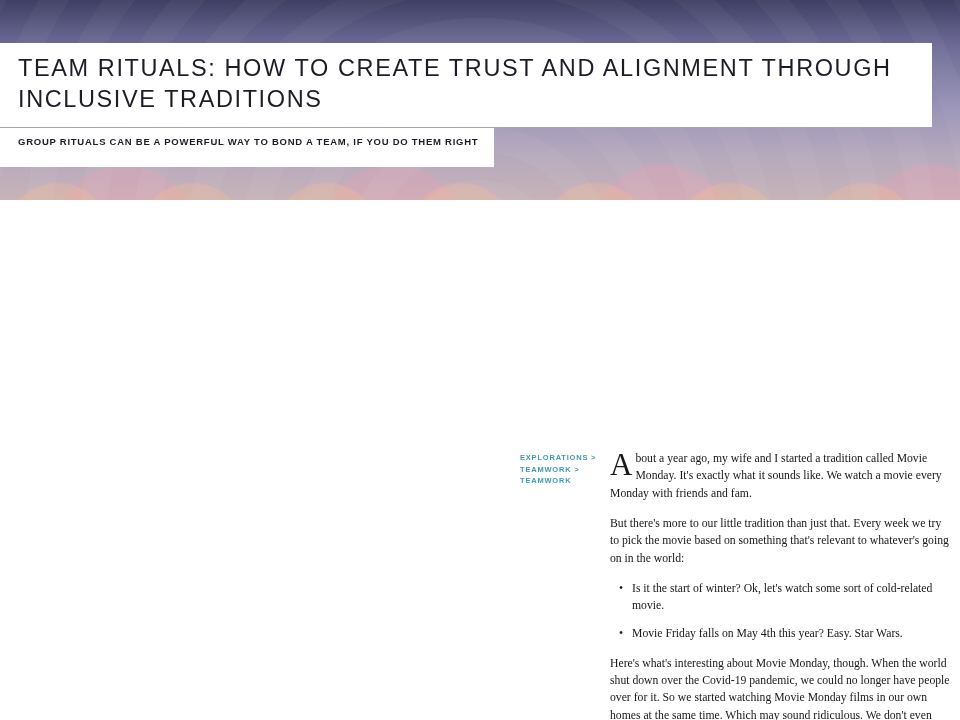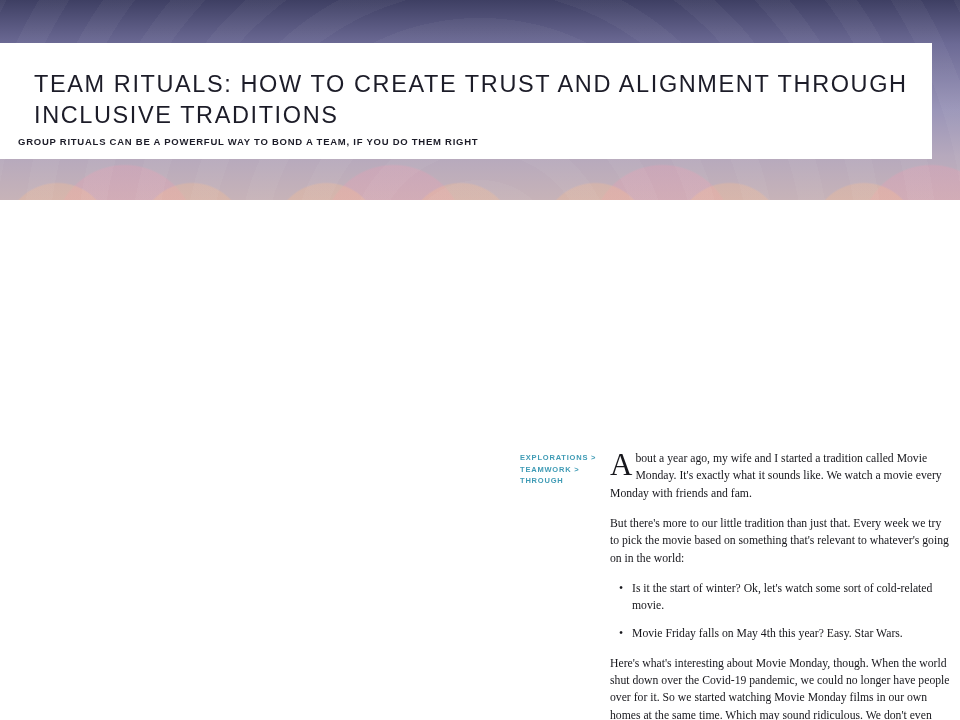--- a/index.html
+++ b/index.html
@@ -51,34 +51,34 @@
   .title-plate {
     position: absolute;
     left: 0;
     top: 43px;
     width: 932px;
     background: #ffffff;
     padding: 10px 0 12px 18px;
     box-sizing: border-box;
   }
   .title-plate h1 {
-    margin: 16px;
+    margin: 0;
     font-size: 23.5px;
     line-height: 1.32;
     letter-spacing: 1.6px;
     font-weight: 400;
     color: #1c1c28;
     font-family: "Liberation Sans", sans-serif;
   }
   .subtitle-plate {
     position: absolute;
     left: 0;
     top: 128px;
     background: #ffffff;
-    padding: 8px 16px 8px 18px;
+    padding: 8px 16px 20px 18px;
   }
   .subtitle-plate .sub {
     font-size: 9.5px;
     font-weight: bold;
     letter-spacing: 0.75px;
     color: #1c1c28;
   }
 
   
   .page {
@@ -155,21 +155,21 @@
   <div class="subtitle-plate">
     <div class="sub">GROUP RITUALS CAN BE A POWERFUL WAY TO BOND A TEAM, IF YOU DO THEM RIGHT</div>
   </div>
 </div>
 
 <div class="page">
 
   <nav class="breadcrumb">
     <a href="#">EXPLORATIONS &gt;</a>
     <a href="#">TEAMWORK &gt;</a>
-    <a href="#">THROUGH</a>
+    <a href="#">TEAMWORK</a>
   </nav>
 
   <div class="body-col">
 
     <p>
       <span class="dropcap">A</span><span>bout a year ago, my wife and I started a tradition called Movie Monday. It's exactly what it sounds like. We watch a movie every Monday with friends and fam.</span>
     </p>
 
     <p>But there's more to our little tradition than just that. Every week we try to pick the movie based on something that's relevant to whatever's going on in the world:</p>
 

